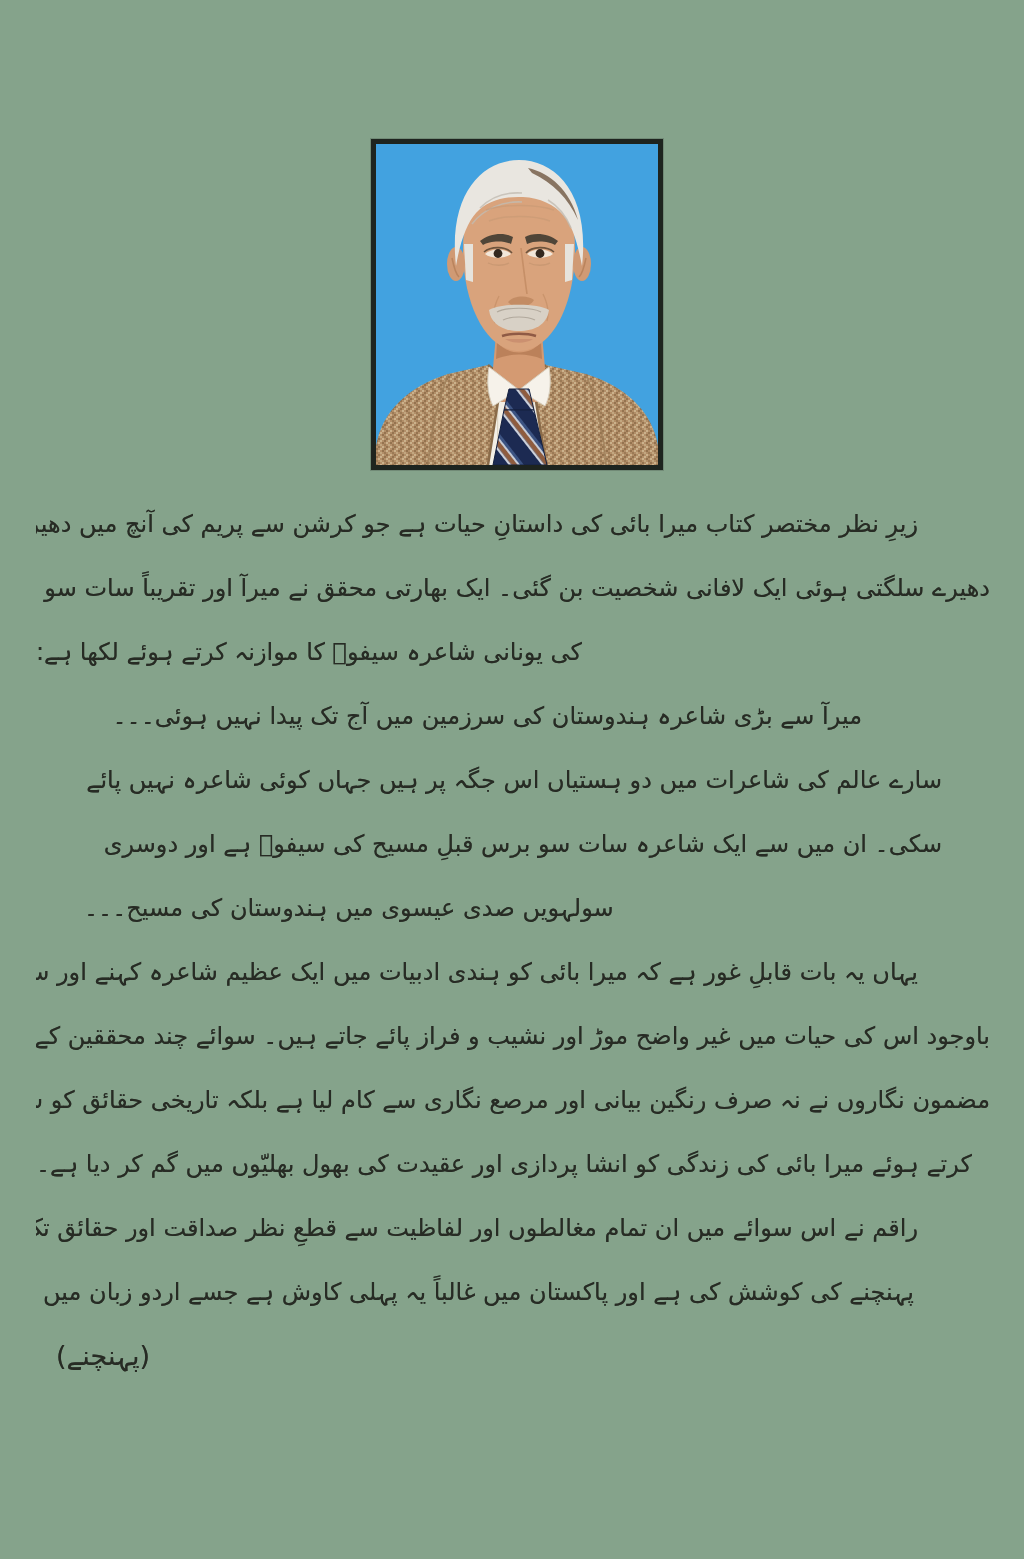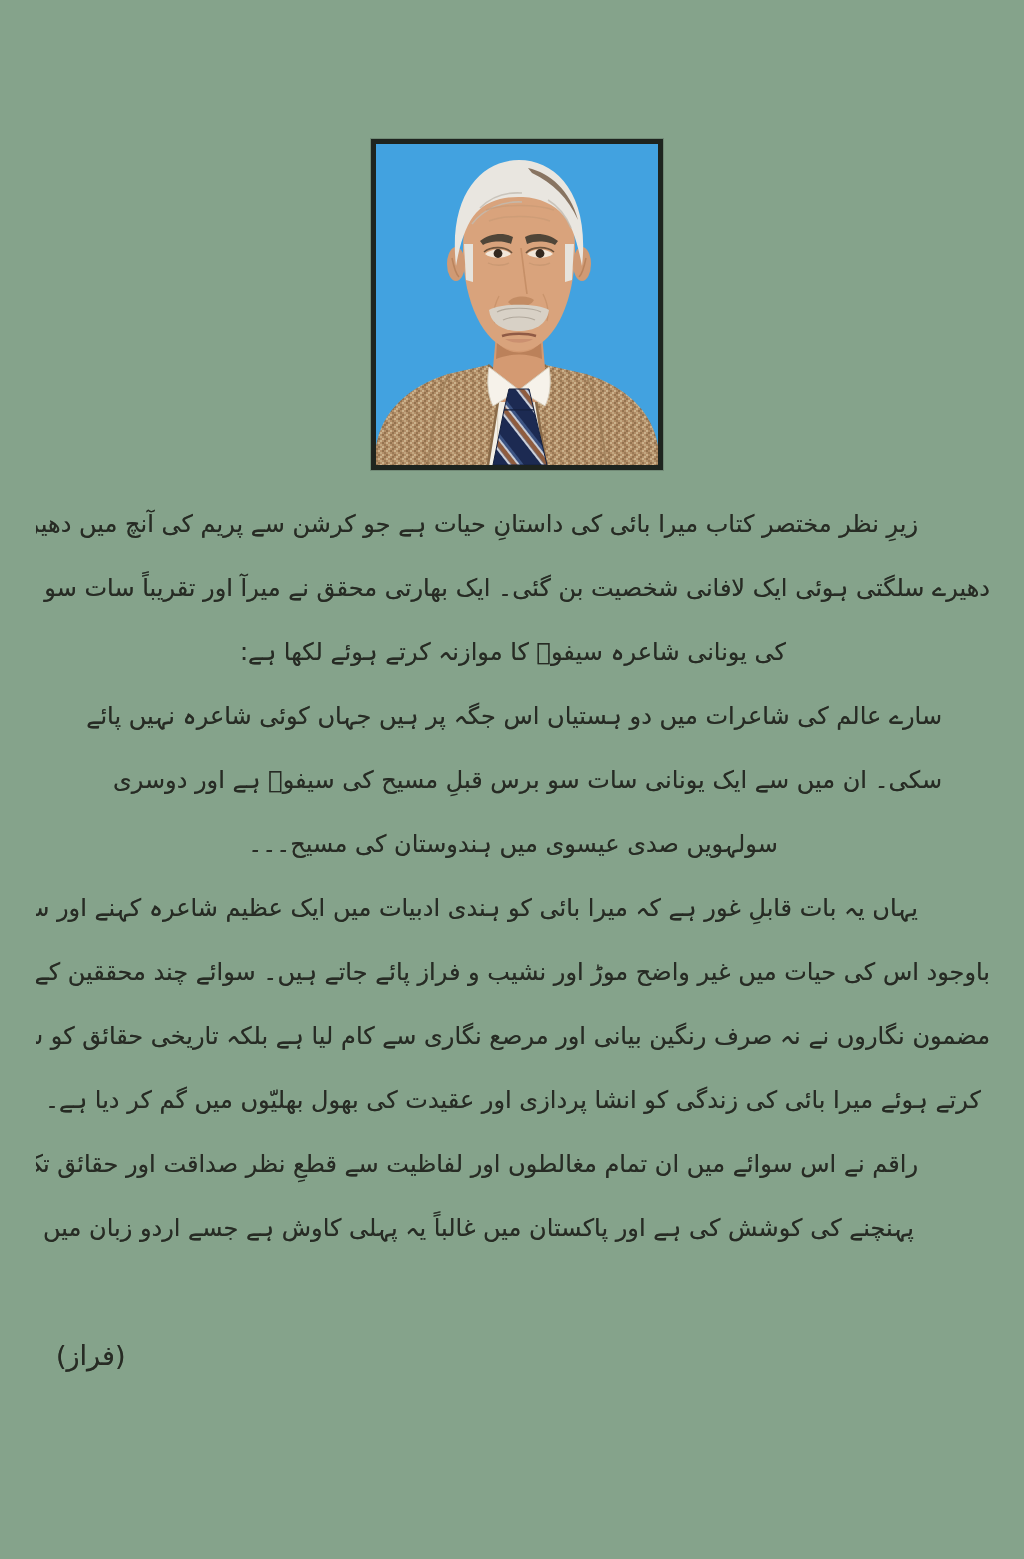--- a/index.html
+++ b/index.html
@@ -33,21 +33,21 @@
     height:64px;line-height:64px;
     font-size:24px;
     text-align:right;
     white-space:nowrap;
     overflow:hidden;
     text-shadow:0 0 .5px rgba(30,34,28,.55);
   }
   .indent{padding-right:72px;}
   .quote{padding-right:48px;padding-left:48px;}
   .quote.indent{padding-right:128px;}
-  .center{text-align:center;}
+  .center{text-align:left;}
   .inset{padding-right:76px;}
   .signature{
     position:absolute;left:56px;top:1326px;
     direction:rtl;
     font-size:27px;line-height:60px;
     color:var(--text-color);
     text-shadow:0 0 .5px rgba(30,34,28,.55);
   }
 </style>
 </head>
@@ -150,28 +150,29 @@
         <path d="M129,195 C137,200 149,200 157,195" fill="#c68a6c" opacity="0.75"></path>
       </g>
     </svg>
   </div>
 
   <div class="text-block">
     <div class="line indent">زیرِ نظر مختصر کتاب میرا بائی کی داستانِ حیات ہے جو کرشن سے پریم کی آنچ میں دھیرے</div>
     <div class="line">دھیرے سلگتی ہوئی ایک لافانی شخصیت بن گئی۔ ایک بھارتی محقق نے میرآ اور تقریباً سات سو سال قبلِ مسیح</div>
     <div class="line center">کی یونانی شاعرہ سیفوؔ کا موازنہ کرتے ہوئے لکھا ہے:</div>
 
+    <div class="line quote indent">میرآ سے بڑی شاعرہ ہندوستان کی سرزمین میں آج تک پیدا نہیں ہوئی۔۔۔</div>
     <div class="line quote">سارے عالم کی شاعرات میں دو ہستیاں اس جگہ پر ہیں جہاں کوئی شاعرہ نہیں پائے</div>
-    <div class="line quote">سکی۔ ان میں سے ایک یونانی سات سو برس قبلِ مسیح کی سیفوؔ ہے اور دوسری</div>
+    <div class="line quote">سکی۔ ان میں سے ایک شاعرہ سات سو برس قبلِ مسیح کی سیفوؔ ہے اور دوسری</div>
     <div class="line quote center">سولہویں صدی عیسوی میں ہندوستان کی مسیح۔۔۔</div>
 
     <div class="line indent">یہاں یہ بات قابلِ غور ہے کہ میرا بائی کو ہندی ادبیات میں ایک عظیم شاعرہ کہنے اور سمجھنے کے</div>
     <div class="line">باوجود اس کی حیات میں غیر واضح موڑ اور نشیب و فراز پائے جاتے ہیں۔ سوائے چند محققین کے اکثریتی</div>
     <div class="line">مضمون نگاروں نے نہ صرف رنگین بیانی اور مرصع نگاری سے کام لیا ہے بلکہ تاریخی حقائق کو سہواً یا ارادۃً مسخ</div>
     <div class="line center">کرتے ہوئے میرا بائی کی زندگی کو انشا پردازی اور عقیدت کی بھول بھلیّوں میں گم کر دیا ہے۔</div>
 
     <div class="line indent">راقم نے اس سوائے میں ان تمام مغالطوں اور لفاظیت سے قطعِ نظر صداقت اور حقائق تک</div>
     <div class="line inset">پہنچنے کی کوشش کی ہے اور پاکستان میں غالباً یہ پہلی کاوش ہے جسے اردو زبان میں پیش کیا جا رہا ہے۔</div>
   </div>
 
-  <div class="signature">(فراز)</div>
+  <div class="signature">(پہنچنے)</div>
 
 </div>
 
 </body></html>

